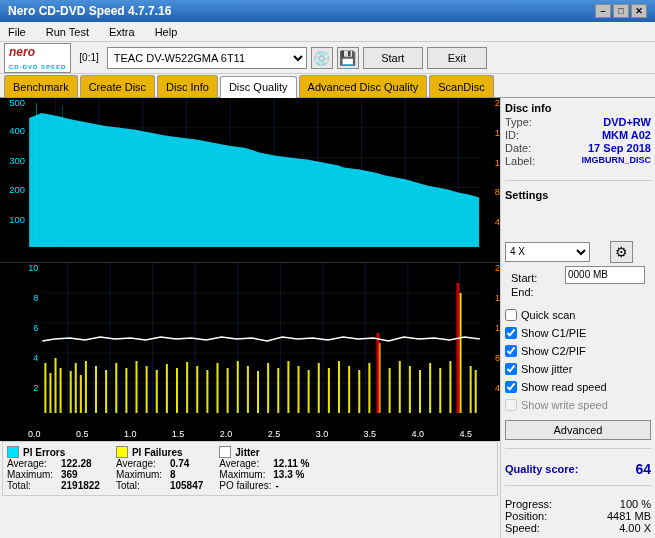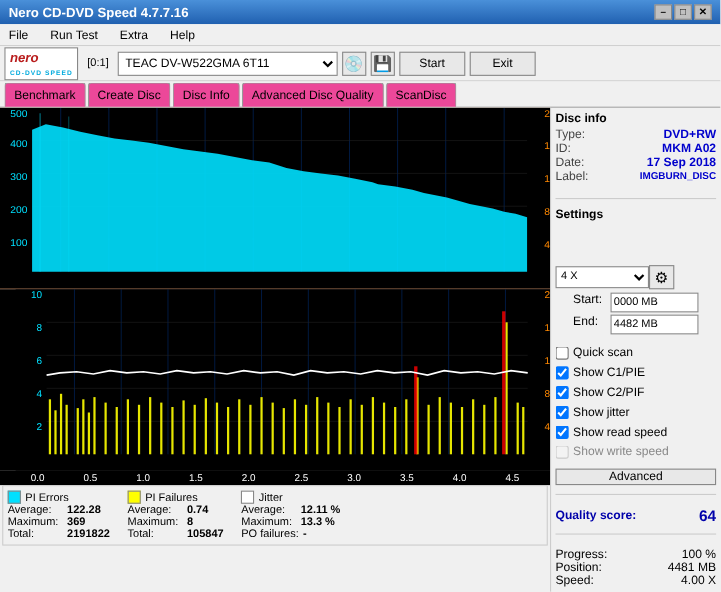--- a/index.html
+++ b/index.html
@@ -17,50 +17,50 @@
     
     .toolbar { background: #f0f0f0; border-bottom: 1px solid #ccc; height: 32px; display: flex; align-items: center; padding: 2px 4px; gap: 4px; }
     .logo-box { border: 1px solid #888; padding: 1px 4px; background: white; }
     
     .drive-select { height: 22px; font-size: 11px; border: 1px solid #888; padding: 0 2px; min-width: 200px; background: white; }
     .toolbar-btn { height: 22px; min-width: 16px; background: #e8e8e8; border: 1px solid #888; font-size: 11px; cursor: pointer; padding: 0 4px; display: flex; align-items: center; justify-content: center; }
     .start-btn { height: 22px; min-width: 60px; background: #e8e8e8; border: 1px solid #888; font-size: 11px; cursor: pointer; padding: 0 8px; }
     
     
     .tabs { background: #f0f0f0; border-bottom: 1px solid #999; height: 24px; display: flex; align-items: flex-end; padding: 0 4px; gap: 2px; }
-    .tab { height: 22px; padding: 0 8px; border: 1px solid #999; border-bottom: none; background: #ec4899; cursor: pointer; font-size: 11px; display: flex; align-items: center; border-radius: 3px 3px 0 0; }
+    .tab { height: 22px; padding: 0 8px; border: 1px solid #999; border-bottom: none; background: #eab308; cursor: pointer; font-size: 11px; display: flex; align-items: center; border-radius: 3px 3px 0 0; }
     .tab.active { background: #ffffff; border-bottom: 1px solid white; margin-bottom: -1px; z-index: 1; }
     
     
     .main { display: flex; height: calc(538px - 22px - 20px - 32px - 24px); }
     
     
     .chart-top { height: 165px; background: #f97316; position: relative; border-bottom: 1px solid #333; }
     .chart-bottom { height: 165px; background: black; position: relative; padding-left: 14px; }
     
     
     .legend-area { background: #f0f0f0; border: 1px solid #ccc; margin: 0 2px 2px 2px; display: flex; padding: 4px; gap: 16px; }
     .legend-item { display: flex; flex-direction: column; font-size: 10px; }
-    .legend-header { display: flex; align-items: center; gap: 4px; font-weight: normal; }
+    .legend-header { display: flex; align-items: center; gap: 4px; font-weight: bold; }
     .legend-color { width: 12px; height: 12px; border: 1px solid #888; }
     .legend-row { display: flex; gap: 4px; }
     .legend-key { min-width: 50px; }
     .legend-val { font-weight: bold; }
     
     
     .right-panel { width: 155px; background: #f0f0f0; border-left: 1px solid #ccc; padding: 4px; font-size: 11px; display: flex; flex-direction: column; gap: 4px; }
     .panel-section { margin-bottom: 4px; }
     .panel-title { font-weight: bold; font-size: 11px; margin-bottom: 2px; }
     .panel-row { display: flex; justify-content: space-between; margin: 1px 0; }
     .panel-label { color: #444; }
     .panel-value { color: #0000cc; font-weight: bold; }
     
     .divider { height: 1px; background: #ccc; margin: 4px 0; }
     
-    .input-row { display: flex; justify-content: space-between; align-items: flex-start; margin: 2px 16px; }
+    .input-row { display: flex; justify-content: space-between; align-items: flex-end; margin: 2px 6px; }
     .text-input { width: 80px; height: 18px; font-size: 10px; border: 1px solid #888; padding: 0 2px; background: white; }
     .combo-box { height: 20px; font-size: 10px; border: 1px solid #888; background: white; width: 85px; }
     
     .checkbox-row { display: flex; align-items: flex-start; gap: 4px; margin: 1px 0; }
     .checkbox-row input[type=checkbox] { width: 12px; height: 12px; }
     
     .advanced-btn { width: 100%; height: 22px; font-size: 11px; background: #e8e8e8; border: 1px solid #888; cursor: pointer; margin-top: 4px; }
     
     .quality-row { display: flex; justify-content: space-between; align-items: center; margin-top: 4px; }
     .quality-label { font-weight: bold; color: #0000aa; }
@@ -107,20 +107,21 @@
   <div class="icon-btn">💿</div>
   <div class="icon-btn">💾</div>
   <button class="start-btn">Start</button>
   <button class="start-btn">Exit</button>
 </div>
 
 <div class="tabs">
   <div class="tab">Benchmark</div>
   <div class="tab">Create Disc</div>
   <div class="tab">Disc Info</div>
+  <div class="tab active">Disc Quality</div>
   <div class="tab">Advanced Disc Quality</div>
   <div class="tab">ScanDisc</div>
 </div>
 
 <div class="main">
 
   <div class="left-content">
 
     <div class="chart-top">
       <svg class="chart-svg" viewBox="0 0 480 165" preserveAspectRatio="none">
@@ -343,34 +344,33 @@
       <div class="panel-row">
         <span class="panel-label">Label:</span>
         <span class="panel-value" style="font-size:9px;">IMGBURN_DISC</span>
       </div>
     </div>
 
     <div class="divider"></div>
 
     <div class="panel-section">
       <div class="panel-title">Settings</div>
-      <div style="display:flex;align-items:center;gap:0;margin-bottom:3px;margin-top:40px;">
+      <div style="display:flex;align-items:center;gap:20px;margin-bottom:3px;margin-top:40px;">
         <select class="combo-box">
           <option>4 X</option>
         </select>
         <button class="toolbar-btn" style="font-size:14px;">⚙</button>
       </div>
 
       <div class="input-row">
         <span>Start:</span>
         <input class="text-input" type="text" value="0000 MB" style="">
       </div>
       <div class="input-row">
         <span>End:</span>
-        <input class="text-input" type="text" value="4482 MB" style="">
       </div>
     </div>
 
     <div class="checkbox-row">
       <input type="checkbox" style="">
       <span>Quick scan</span>
     </div>
     <div class="checkbox-row">
       <input type="checkbox" checked="" style="">
       <span>Show C1/PIE</span>

